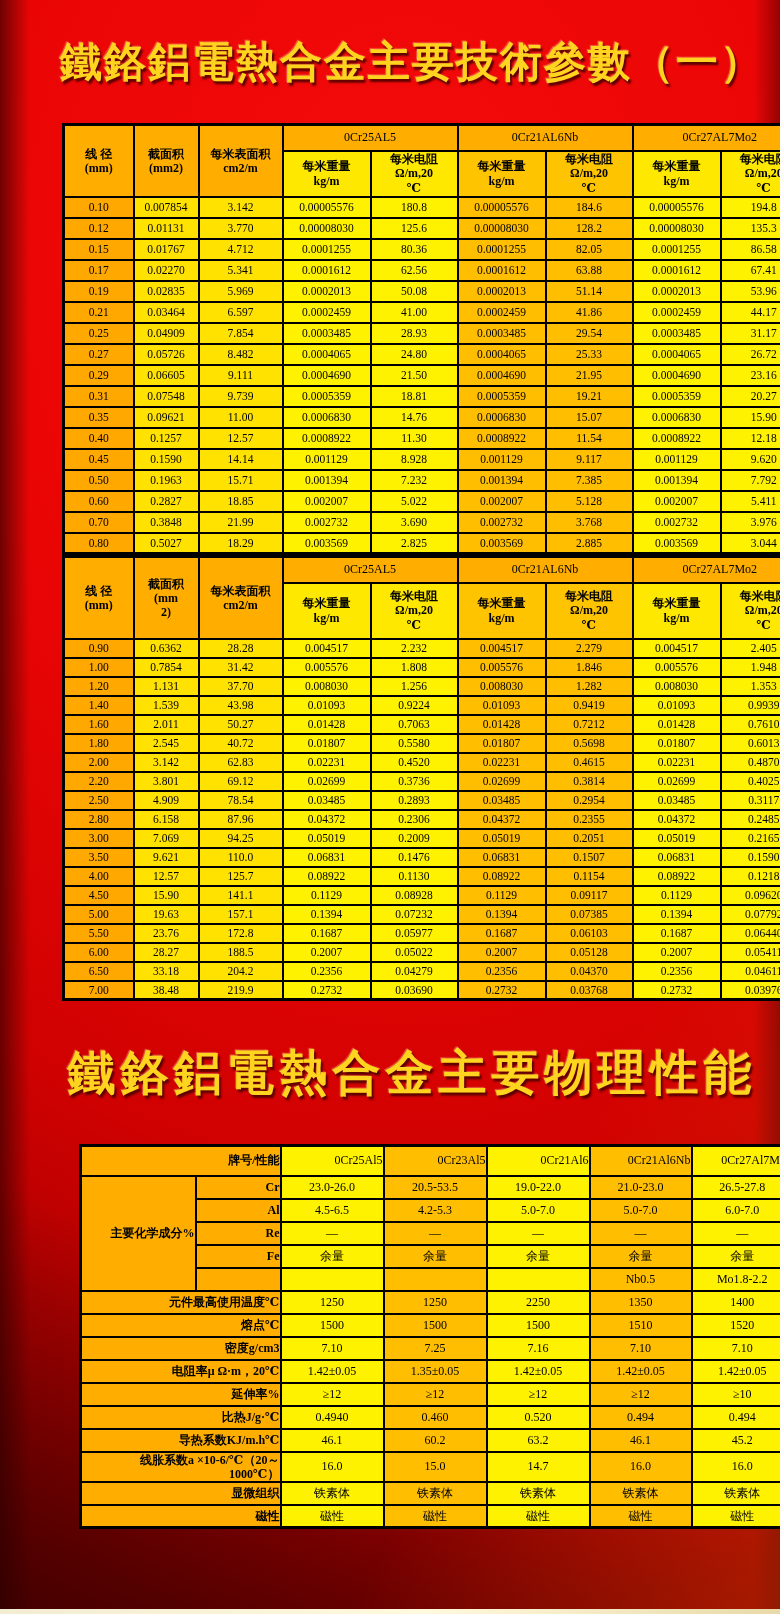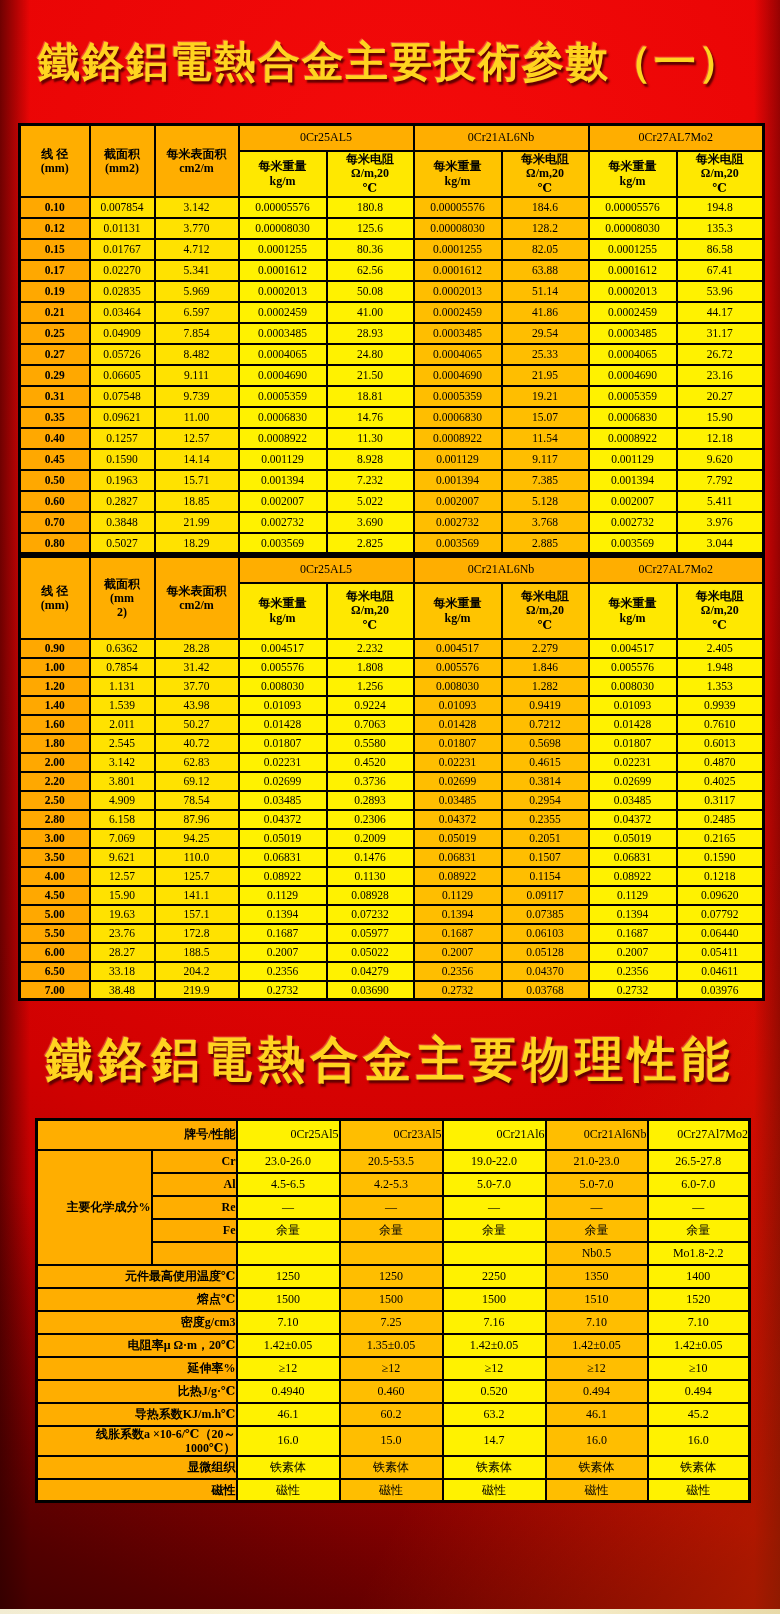--- a/index.html
+++ b/index.html
@@ -6,25 +6,26 @@
   html,body{margin:0;padding:0;}
   body{width:780px;font-family:"Liberation Serif","DejaVu Serif",serif;}
   .page{
     position:relative;width:780px;height:1614px;overflow:hidden;
     background:
       linear-gradient(115deg, rgba(0,0,0,0) 72%, rgba(255,96,0,0.28) 100%),
       linear-gradient(25deg, rgba(40,0,0,0.75) 0%, rgba(40,0,0,0) 22%),
       linear-gradient(90deg, rgba(70,0,0,0.75) 0px, rgba(70,0,0,0) 30px),
       linear-gradient(270deg, rgba(80,0,0,0.55) 0px, rgba(80,0,0,0) 26px),
       radial-gradient(140% 85% at 52% 16%, #f50b0b 0%, #ea0505 40%, #cf0101 68%, #940000 100%);
+    padding-left: 44px;
   }
   .tblock{display:flex;align-items:center;justify-content:center;}
   .tblock1{height:123px;}
   .tblock2{height:100px;}
-  .tblock3{height:117px;}
+  .tblock3{height:143px;}
   .title{
     margin:0;color:#ffd41f;font-family:"DejaVu Serif","Liberation Serif",serif;
     font-weight:bold;text-align:center;
     text-shadow:2px 3px 2px #5e0000, -1px -1px 1px rgba(255,255,160,0.35);
   }
   .title-num{font-size:42px;letter-spacing:2px;}
   .title-phys{font-size:48px;letter-spacing:5px;}
 
   table.spec{border-collapse:collapse;table-layout:fixed;border:3px solid #000;}
   .spec th,.spec td{border:2px solid #000;text-align:center;vertical-align:middle;
@@ -36,21 +37,21 @@
   .t12 th{font-size:12px;font-weight:bold;}
   .t12 th.grade{font-weight:normal;font-size:12px;height:26px;}
   .t12 td{font-size:11.5px;}
   #table1 tbody tr{height:21px;}
   #table2 tbody tr{height:19px;}
   #table1 tr.subrow th{height:46px;}
   #table2 tr.subrow th{height:56px;}
   .h1{background:#FFAE00;}
   .h2{background:#FFE800;}
   .h3{background:#FFC400;}
-  .c1{background:#FFA800;font-weight:bold;}
+  .c1{background:#FFA800;}
   .c2{background:#FFE200;}
   .c3{background:#FFF200;}
   .c4{background:#FFBE00;}
 
   
   .t3{margin-left:35px;width:713px;}
   .t3 th{font-size:12px;font-weight:bold;text-align:right;}
   .t3 td{font-size:12px;}
   .t3 thead tr{height:30px;}
   .t3 tr{height:23px;}

